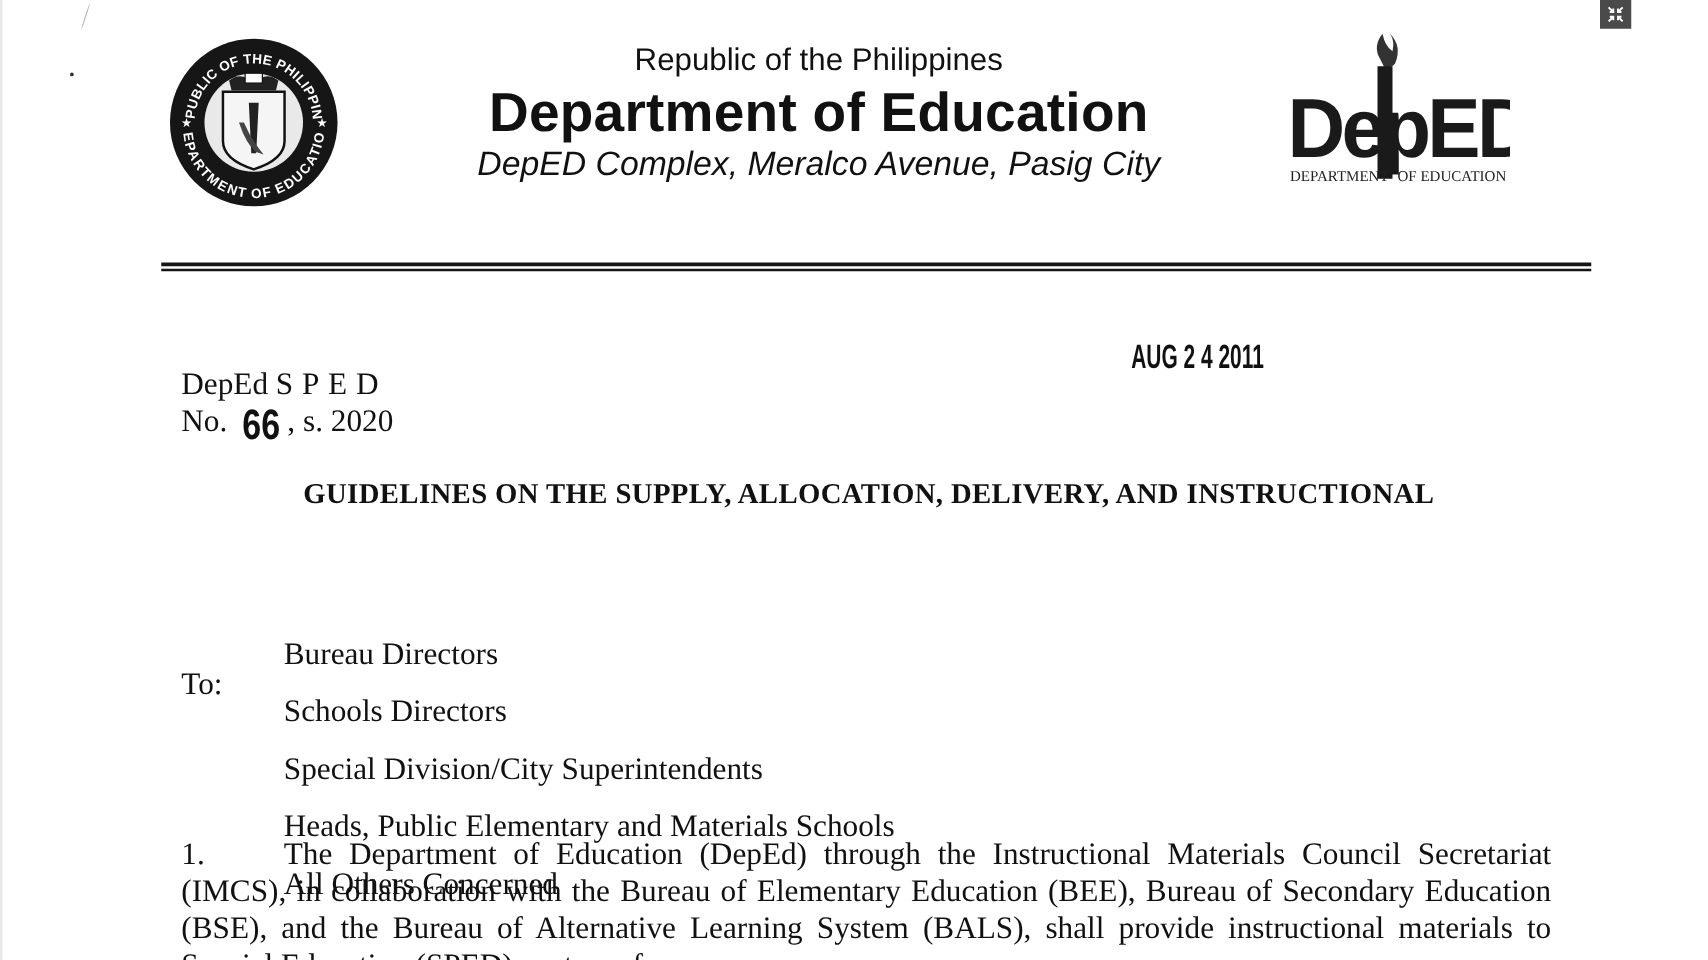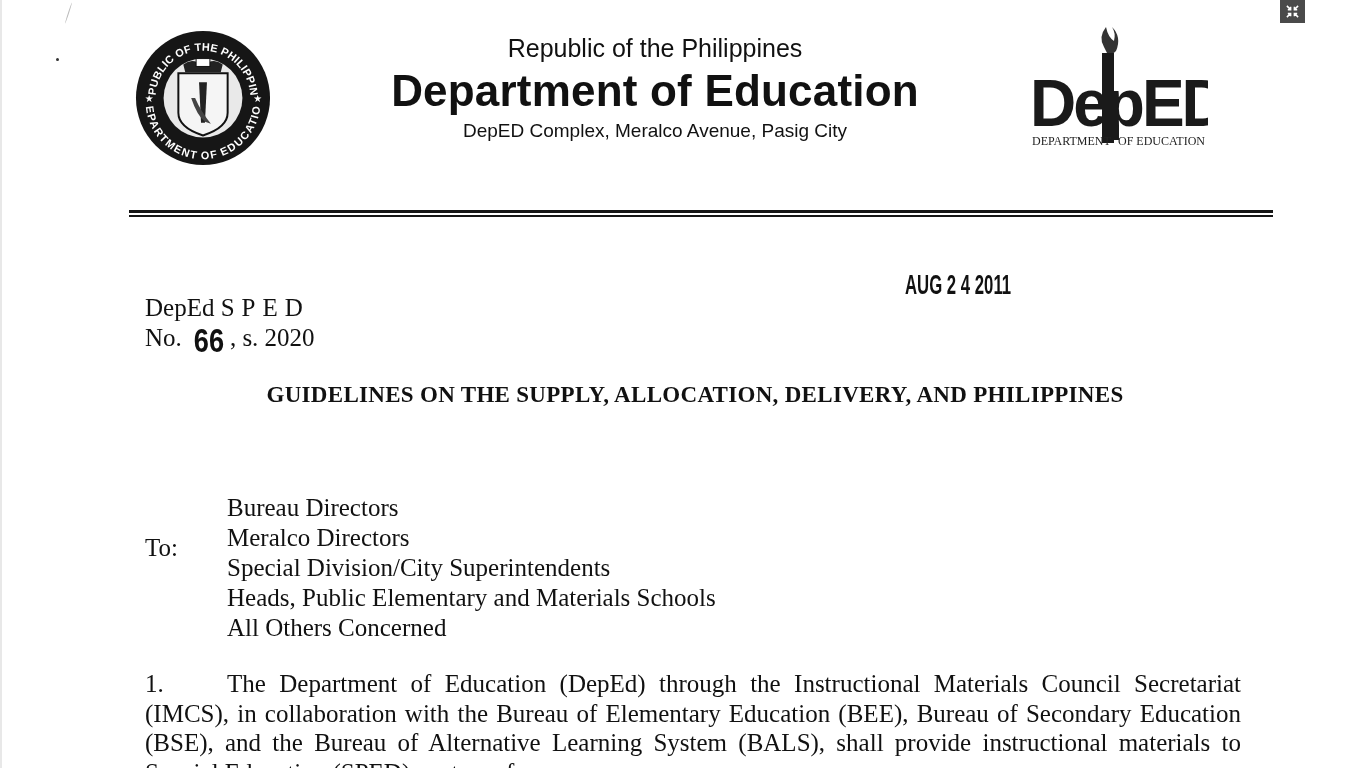--- a/index.html
+++ b/index.html
@@ -29,21 +29,21 @@
     }
     .seal svg { width: 138px; height: 138px; }
 
     
     .hdr {
       position: absolute; left: 370px; top: 30px; width: 570px; text-align: center;
       font-family: "Liberation Sans", "DejaVu Sans", sans-serif; color: #111;
     }
     .hdr .republic { font-size: 25px; line-height: 36px; margin-top: 0; }
     .hdr .dept { font-size: 44px; font-weight: bold; line-height: 50px; letter-spacing: 0.2px; }
-    .hdr .addr { font-size: 19px; line-height: 30px; }
+    .hdr .addr { font-size: 27px; line-height: 30px; font-style: italic; }
 
     
     .logo {
       position: absolute; left: 1028px; top: 25px; width: 180px; height: 135px;
     }
     .logo svg { width: 180px; height: 135px; }
 
     
     .rule {
       position: absolute; left: 129px; width: 1144px; height: 3px; background: #151515;
@@ -72,21 +72,21 @@
       position: absolute; left: 180px; top: 380px; width: 1030px; text-align: center;
       font-family: "Liberation Serif", "DejaVu Serif", serif; font-weight: bold;
       font-size: 23px; line-height: 30px; letter-spacing: 0.3px; color: #111;
     }
 
     .to-block {
       position: absolute; left: 145px; top: 493px; font-size: 25px; line-height: 30px; color: #111;
     }
     .to-label { position: absolute; left: 0; top: 0; width: 80px; margin-top: 40px; }
     .to-list { position: absolute; left: 82px; top: 0; white-space: nowrap; }
-    .to-list div { height: 30px; }
+    .to-list div { height: 30px; margin-top: 16px; }
 
     .para {
       position: absolute; left: 145px; top: 669px; width: 1096px;
       font-size: 25px; line-height: 29.5px; color: #111; text-align: justify;
     }
     .para .pnum { display: inline-block; width: 82px; }
   </style>
 </head>
 <body>
 
@@ -155,28 +155,28 @@
     <span>DepEd</span>
     <span class="order-word">SPED</span>
   </div>
   <div>
     <span>No.</span>
     <span class="num">66</span><span>, s. 2020</span>
   </div>
 </div>
 
 <div class="title">
-  <div>GUIDELINES ON THE SUPPLY, ALLOCATION, DELIVERY, AND PHILIPPINES</div>
+  <div>GUIDELINES ON THE SUPPLY, ALLOCATION, DELIVERY, AND INSTRUCTIONAL</div>
 </div>
 
 <div class="to-block">
   <div class="to-label">To:</div>
   <div class="to-list">
     <div>Bureau Directors</div>
-    <div>Meralco Directors</div>
+    <div>Schools Directors</div>
     <div>Special Division/City Superintendents</div>
     <div>Heads, Public Elementary and Materials Schools</div>
     <div>All Others Concerned</div>
   </div>
 </div>
 
 <div class="para">
   <span class="pnum">1.</span><span>The Department of Education (DepEd) through the Instructional Materials Council Secretariat (IMCS), in collaboration with the Bureau of Elementary Education (BEE), Bureau of Secondary Education (BSE), and the Bureau of Alternative Learning System (BALS), shall provide instructional materials to Special Education (SPED) centers of</span>
 </div>
 

